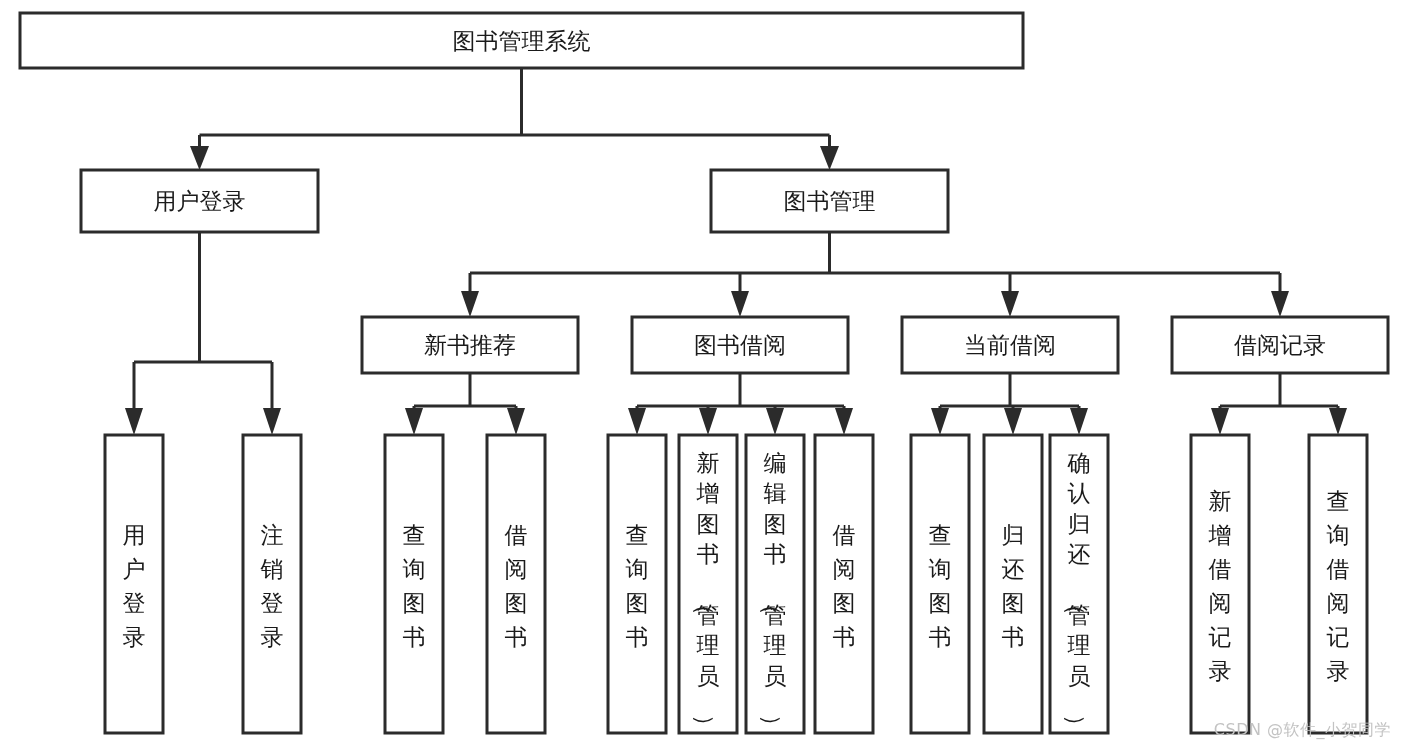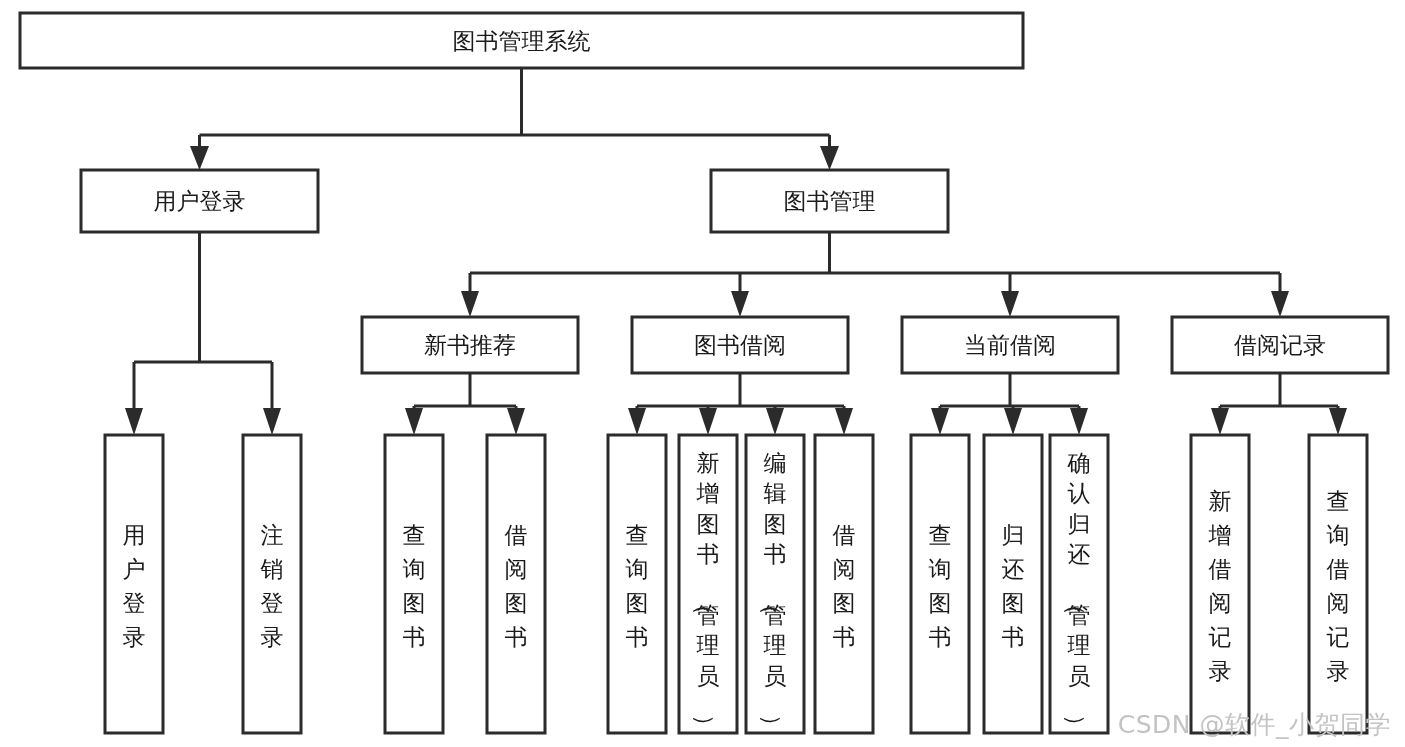--- a/index.html
+++ b/index.html
@@ -22,21 +22,21 @@
   .node-label-vert{
     fill:#1a1a1a;
     font-family:"DejaVu Sans","Liberation Sans",sans-serif;
     font-size:23px;
     text-anchor:middle;
   }
   .watermark{
     position:absolute;
     right:14px;bottom:6px;
     font-family:"DejaVu Sans","Liberation Sans",sans-serif;
-    font-size:25px;
+    font-size:16px;
     color:#c3c3c3;
     white-space:nowrap;
     letter-spacing:0.5px;
     user-select:none;
   }
 </style>
 </head>
 <body>
 
 <svg id="canvas" viewBox="0 0 1405 747" xmlns="http://www.w3.org/2000/svg">

